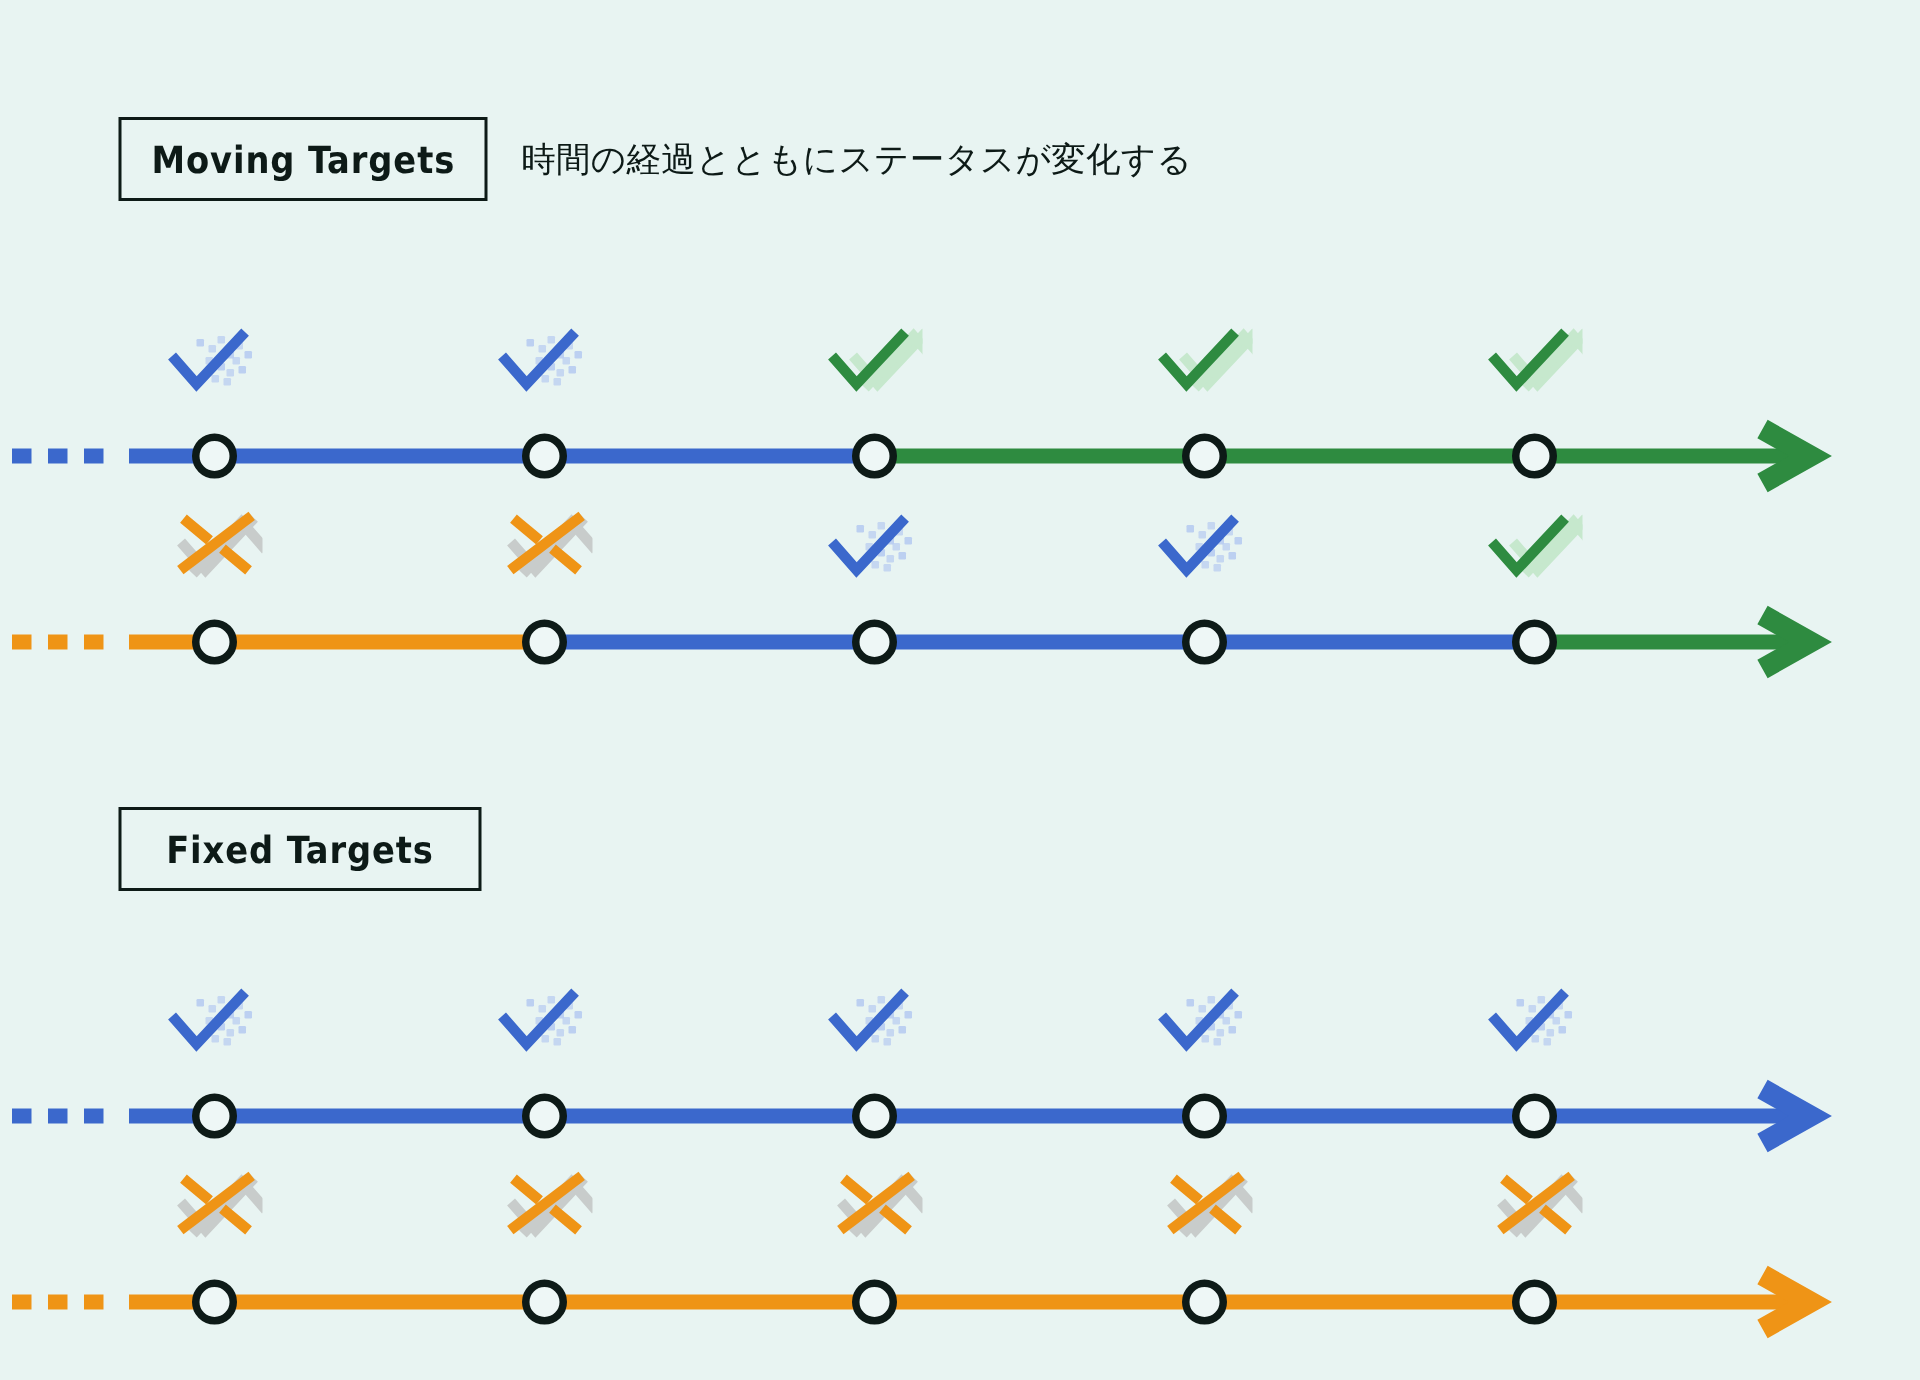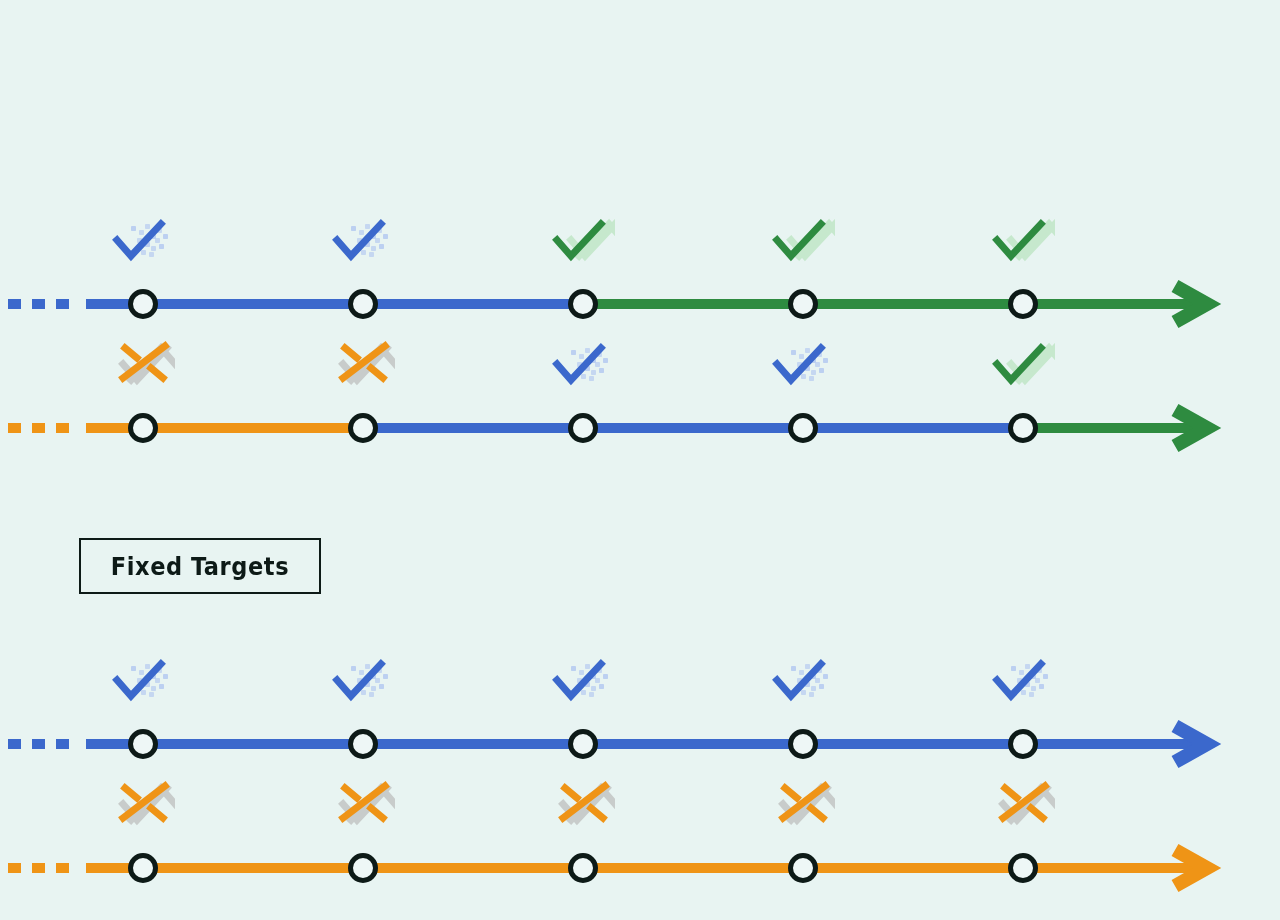--- a/index.html
+++ b/index.html
@@ -85,20 +85,26 @@
     width: 64px;
     height: 52px;
     transform: translate(-50%, 0);
   }
   .node-icon svg { display: block; width: 64px; height: 52px; }
 </style>
 </head>
 <body>
 
 <div id="canvas">
+    <div class="section-header" style="left: 79px; top: 78px;">
+      <div class="header-badge">
+        <span class="header-badge-label">Moving Targets</span>
+      </div>
+      <span class="header-caption">時間の経過とともにステータスが変化する</span>
+    </div>
     <div class="timeline" style="top: 216px;">
       <div class="icon-layer">
         <div class="node-icon" style="left: 143px; top: 0px;">
           <svg viewBox="0 0 64 52" width="64" height="52">
             <g>
               <rect x="20" y="10" width="5" height="5" rx="0.8" fill="#b9cdf0" opacity="0.95"></rect>
               <rect x="28" y="14" width="5" height="5" rx="0.8" fill="#b9cdf0" opacity="0.75"></rect>
               <rect x="34" y="8" width="5" height="5" rx="0.8" fill="#b9cdf0" opacity="0.75"></rect>
               <rect x="40" y="18" width="5" height="5" rx="0.8" fill="#b9cdf0" opacity="0.95"></rect>
               <rect x="46" y="12" width="5" height="5" rx="0.8" fill="#b9cdf0" opacity="0.75"></rect>

